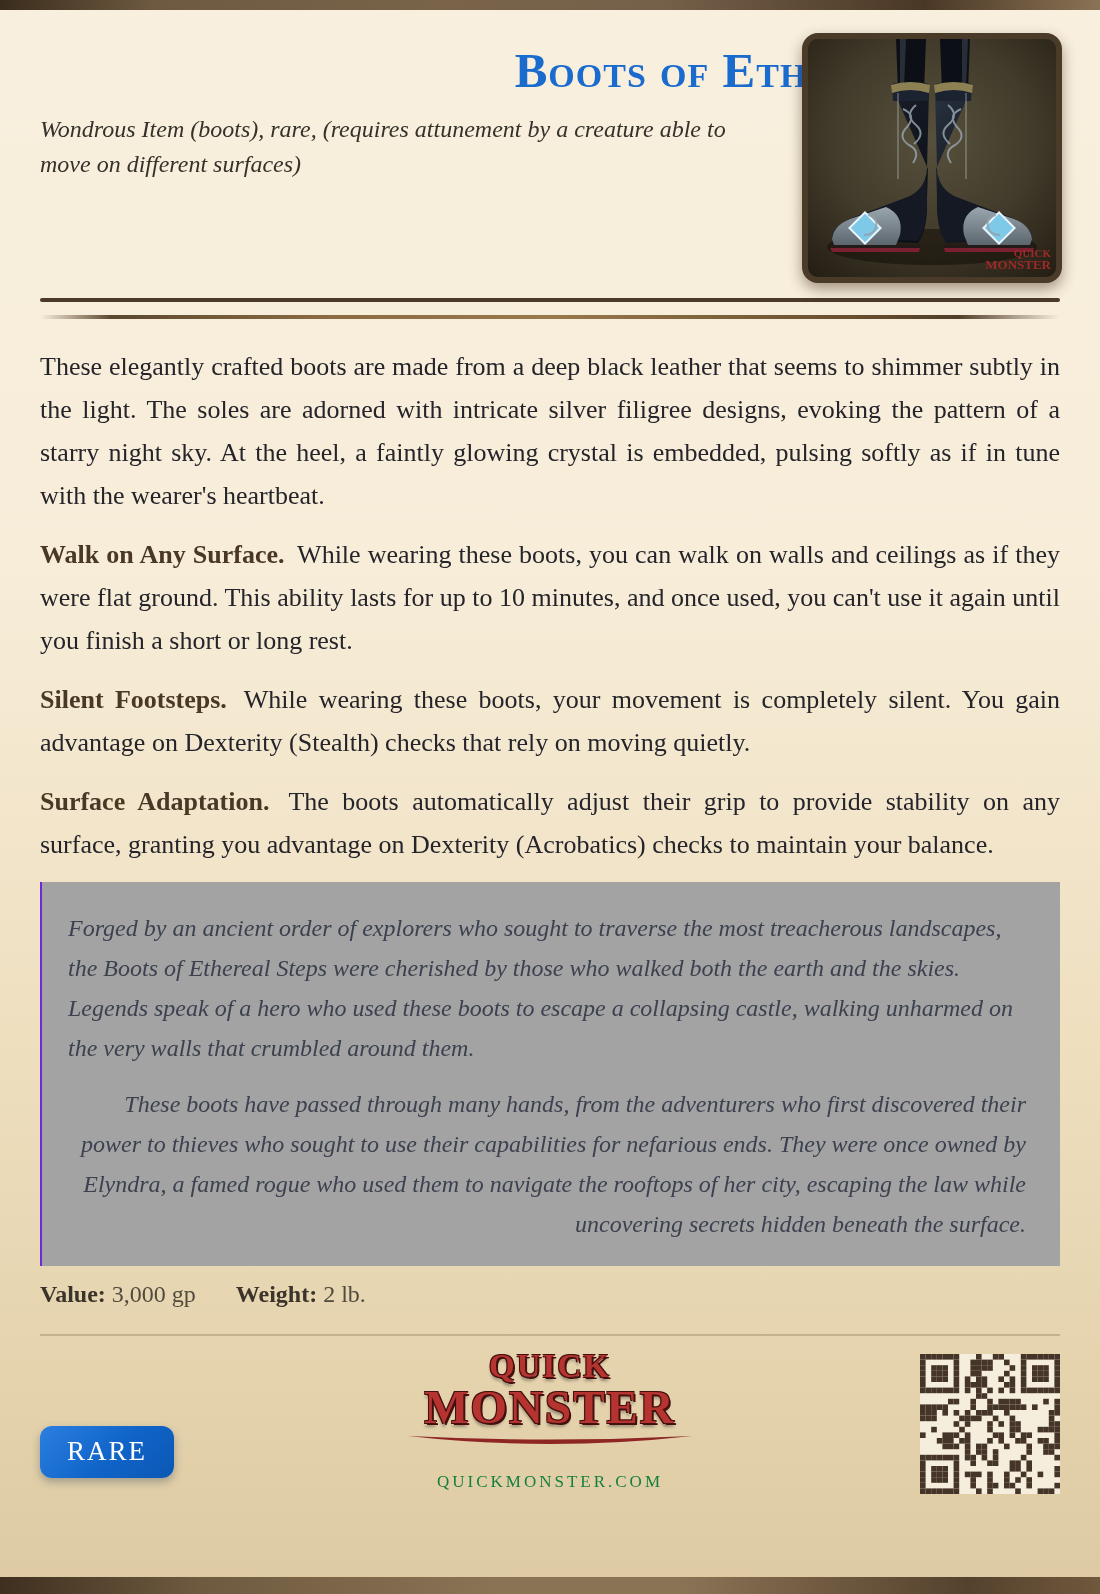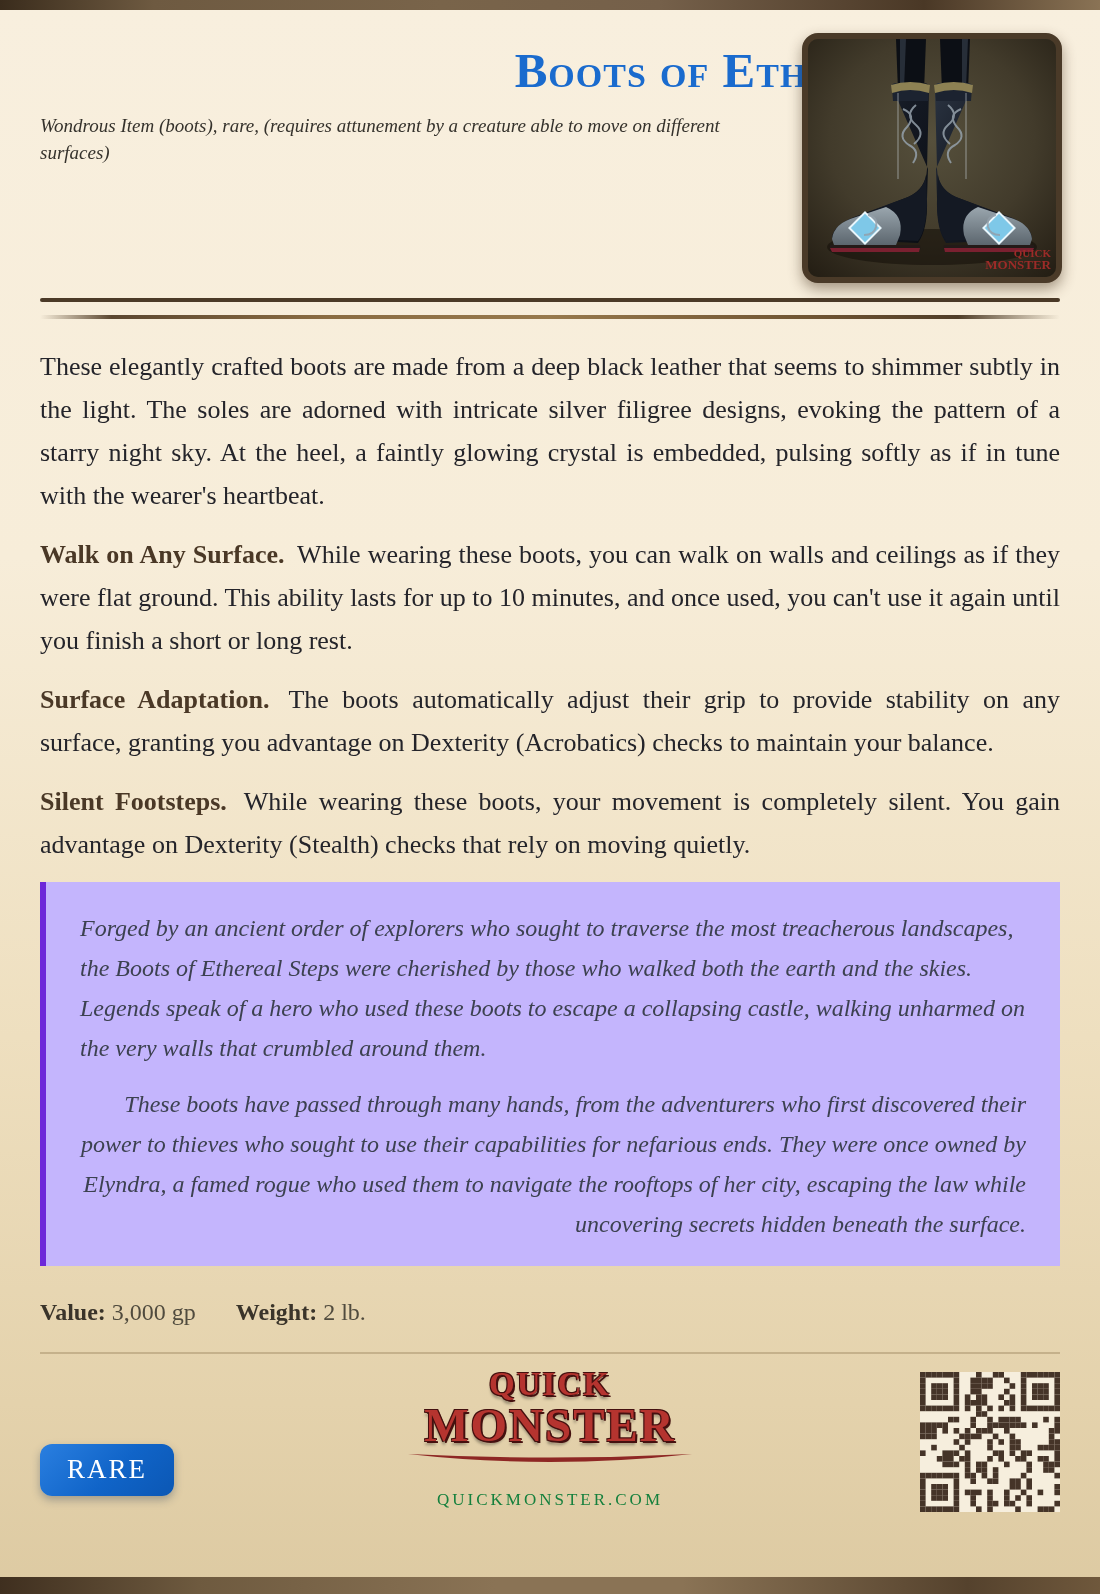--- a/index.html
+++ b/index.html
@@ -28,21 +28,21 @@
     font-weight:700;
     font-size:49px;
     letter-spacing:1px;
     color:#1a6bce;
     line-height:1.1;
     text-align:right;
   }
   .subtitle{
     margin-top:14px;
     font-style:italic;
-    font-size:19px;
+    font-size:24px;
     color:#35322c;
     line-height:1.45;
     max-width:740px;
   }
   .item-art{
     position:absolute; top:23px; right:-2px;
     width:260px; height:250px;
     border:6px solid #4a3a28;
     border-radius:16px;
     box-shadow:0 6px 14px rgba(60,40,20,.45);
@@ -68,35 +68,35 @@
   }
   .trait-name{
     font-weight:700; 
     color:#4a3826;
     margin-right:6px;
   }
 
   
   .lore-box{
     margin-top:8px;
-    background:#c4b5fd;
-    border-left:6px solid #6d28d9;
-    padding:26px 34px 22px 34px;
+    background:#a3a3a3;
+    border-left:2px solid #6d28d9;
+    padding:26px 34px 22px 26px;
   }
   .lore-box p{
     font-style:italic;
     font-size:24px; line-height:40px;
     color:#3c4150;
     margin-bottom:16px;
   }
   .lore-box p:last-child{ margin-bottom:0;text-align:right; }
 
   
   .stats-line{
-    margin-top:33px;
+    margin-top:15px;
     font-size:24px;
     color:#504b3e;
   }
   .stat-label{ font-weight:700; color:#3a342a; }
   .stat-value{ margin-right:34px; }
 
   .divider-thin{
     margin-top:26px; height:2px;
     background:#b9a67f;
     opacity:.75;
@@ -214,22 +214,22 @@
       </svg>
     </div>
   </div>
 
   <div class="divider-thick"></div>
   <div class="divider-fade"></div>
 
   <div class="body-text">
     <p>These elegantly crafted boots are made from a deep black leather that seems to shimmer subtly in the light. The soles are adorned with intricate silver filigree designs, evoking the pattern of a starry night sky. At the heel, a faintly glowing crystal is embedded, pulsing softly as if in tune with the wearer's heartbeat.</p>
     <p><b class="trait-name">Walk on Any Surface.</b> <span>While wearing these boots, you can walk on walls and ceilings as if they were flat ground. This ability lasts for up to 10 minutes, and once used, you can't use it again until you finish a short or long rest.</span></p>
+    <p><b class="trait-name">Silent Footsteps.</b> <span>While wearing these boots, your movement is completely silent. You gain advantage on Dexterity (Stealth) checks that rely on moving quietly.</span></p>
     <p><b class="trait-name">Surface Adaptation.</b> <span>The boots automatically adjust their grip to provide stability on any surface, granting you advantage on Dexterity (Acrobatics) checks to maintain your balance.</span></p>
-    <p><b class="trait-name">Silent Footsteps.</b> <span>While wearing these boots, your movement is completely silent. You gain advantage on Dexterity (Stealth) checks that rely on moving quietly.</span></p>
   </div>
 
   <div class="lore-box">
     <p>Forged by an ancient order of explorers who sought to traverse the most treacherous landscapes, the Boots of Ethereal Steps were cherished by those who walked both the earth and the skies. Legends speak of a hero who used these boots to escape a collapsing castle, walking unharmed on the very walls that crumbled around them.</p>
     <p>These boots have passed through many hands, from the adventurers who first discovered their power to thieves who sought to use their capabilities for nefarious ends. They were once owned by Elyndra, a famed rogue who used them to navigate the rooftops of her city, escaping the law while uncovering secrets hidden beneath the surface.</p>
   </div>
 
   <div class="stats-line">
     <span class="stat-label">Value:</span>
     <span class="stat-value">3,000 gp</span>

